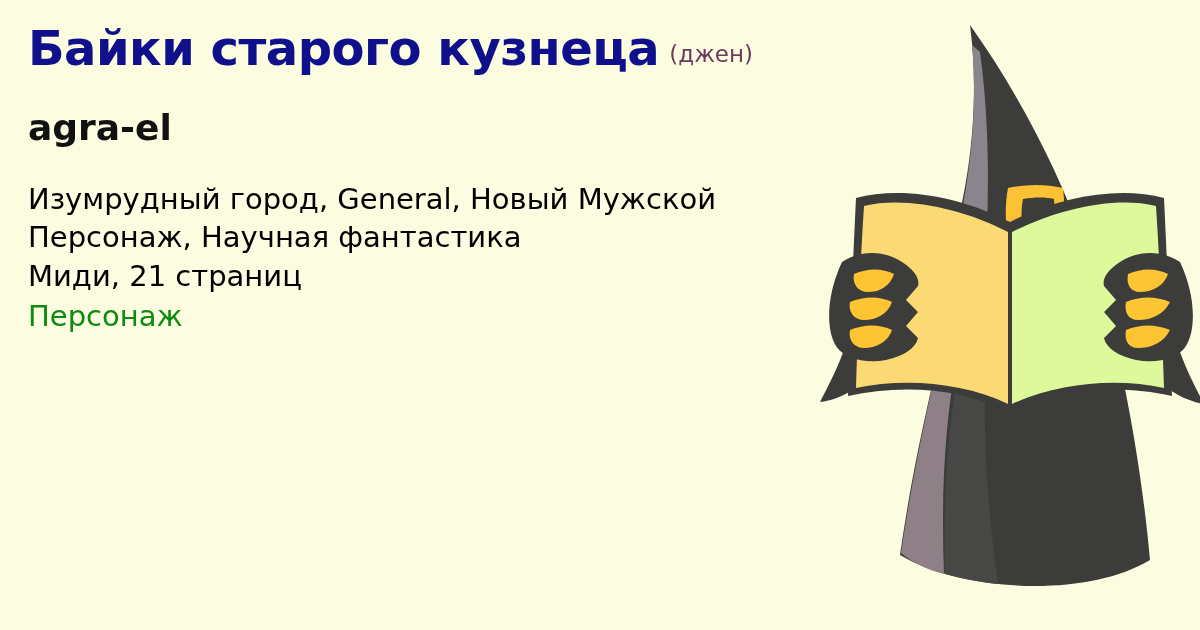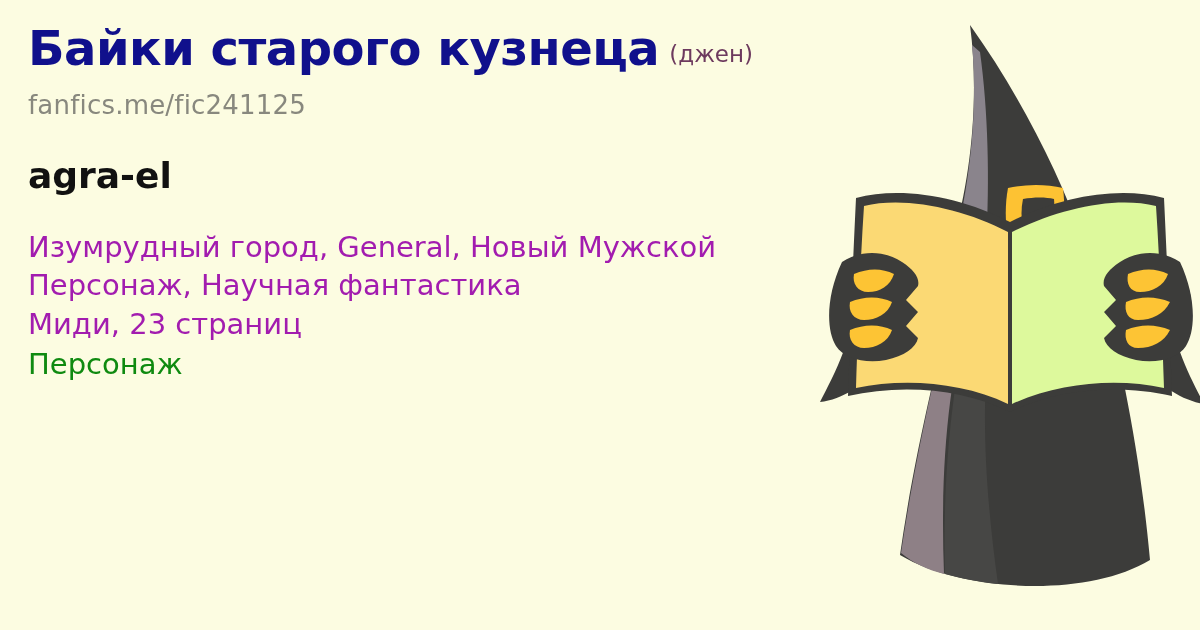--- a/index.html
+++ b/index.html
@@ -67,21 +67,21 @@
     font-weight: bold;
     color: #111111;
   }
 
   #meta-block {
     margin-top: 33px;
   }
 
   .meta-line {
     font-size: 29px;
-    color: #a21caf;
+    color: #000000;
     line-height: 1.30;
     max-width: 760px;
   }
 
   #fic-tags {
     margin-bottom: 2px;
   }
 
   #fic-size {
     margin-top: 2px;
@@ -112,27 +112,26 @@
 <body>
 
 <div id="card">
 
   <div id="text-col">
 
     <div id="title-line">
       <span id="fic-title">Байки старого кузнеца</span><span id="fic-genre">(джен)</span>
     </div>
 
-    <div id="fic-url">fanfics.me/fic241125</div>
 
     <div id="fic-author">agra-el</div>
 
     <div id="meta-block">
       <div id="fic-tags" class="meta-line">Изумрудный город, General, Новый Мужской Персонаж, Научная фантастика</div>
-      <div id="fic-size" class="meta-line">Миди, 23 страниц</div>
+      <div id="fic-size" class="meta-line">Миди, 21 страниц</div>
       <div id="fic-status">Персонаж</div>
     </div>
 
   </div>
 
   <div id="illustration">
     <svg viewBox="0 0 380 630" xmlns="http://www.w3.org/2000/svg" role="img">
 
       <g>
 

